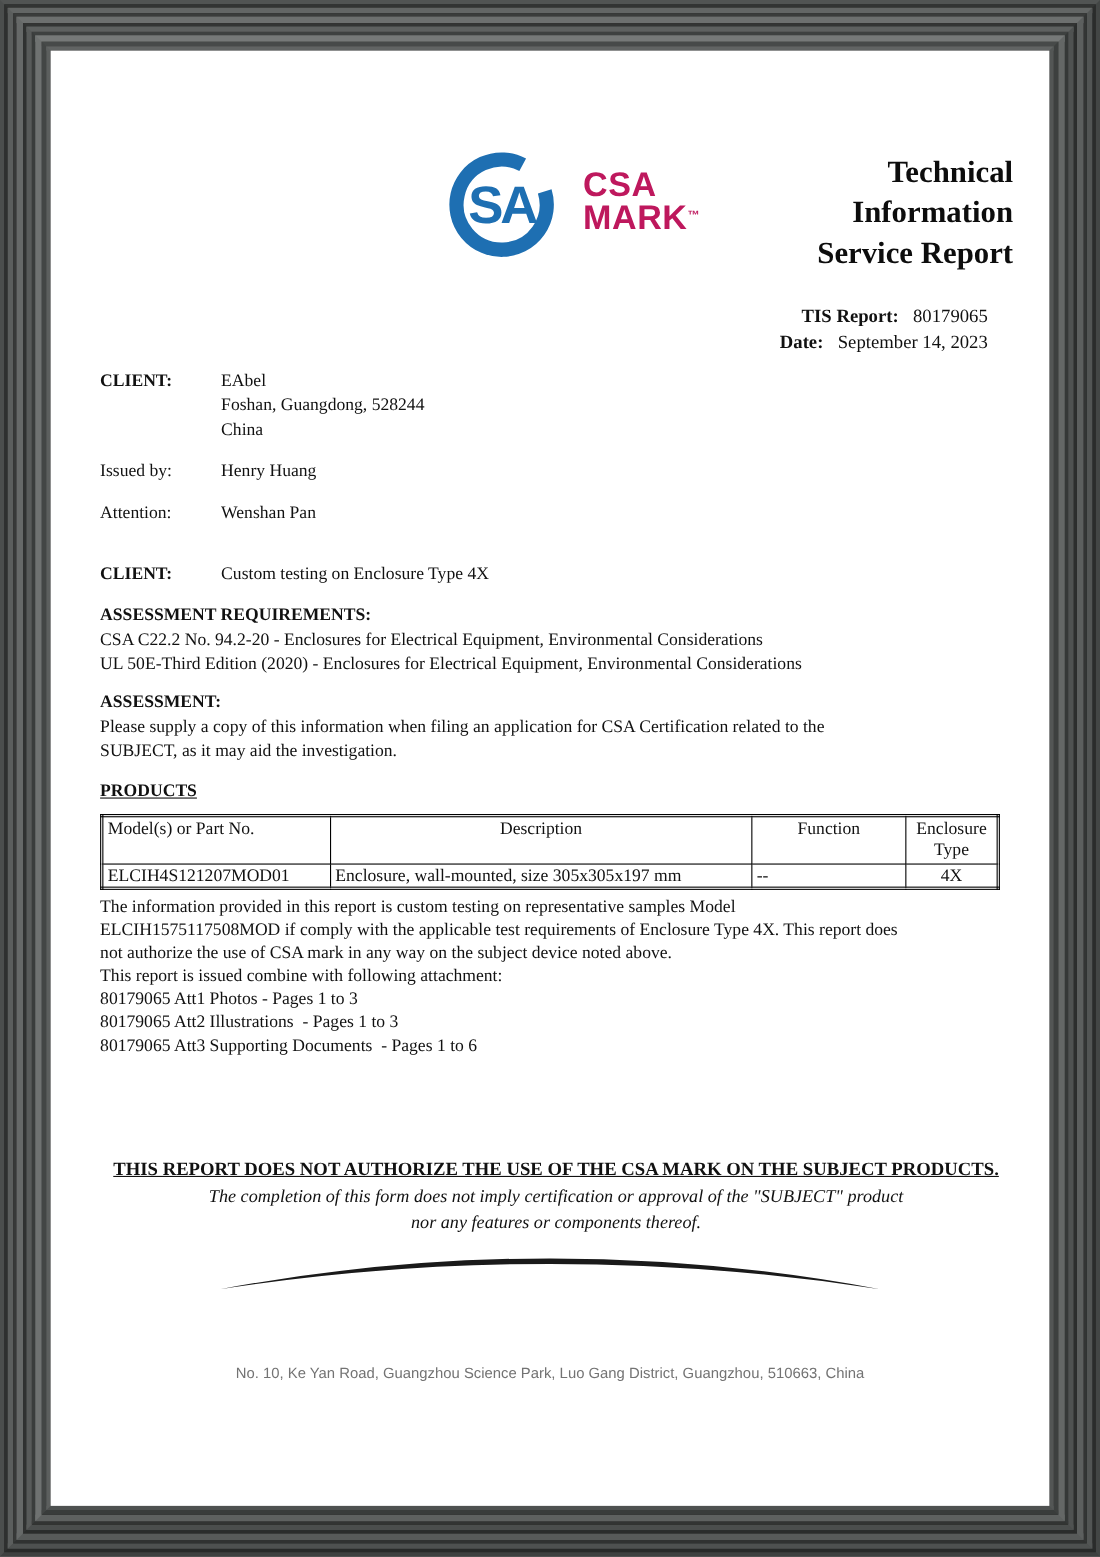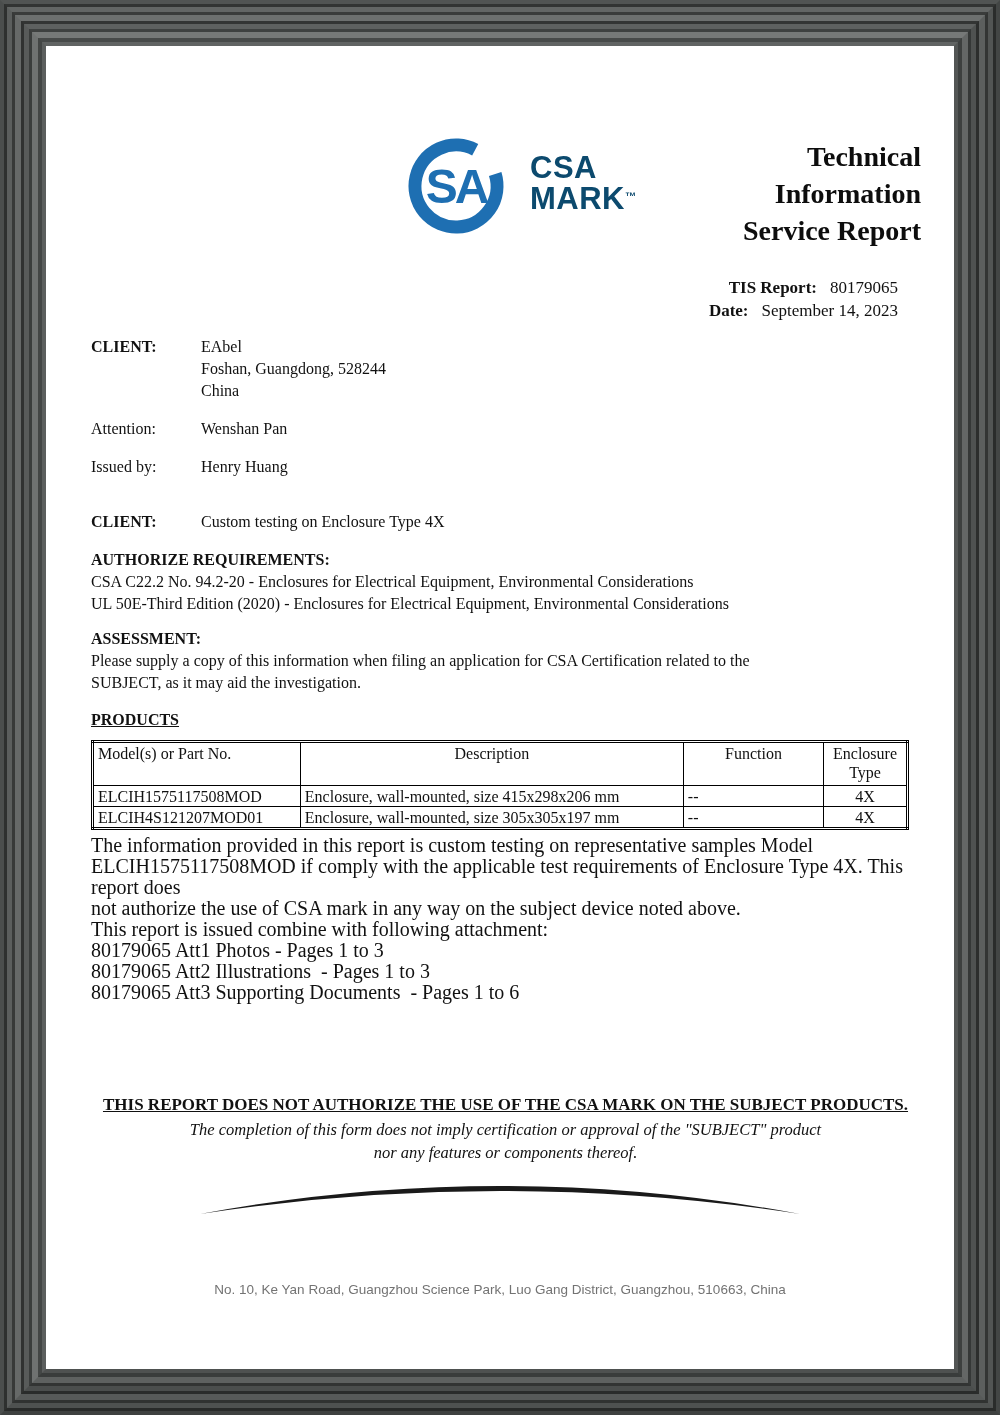--- a/index.html
+++ b/index.html
@@ -17,21 +17,21 @@
   .f8{border:3px solid;border-color:#3e4140 #353837 #323433 #3a3d3c;}
   .f9{border:6px solid;border-color:#767978 #646766 #5e6160 #6f7271;}
   .f10{border:4px solid;border-color:#474a49 #3d403f #393c3b #434645;}
   .f11{border:4px solid;border-color:#616463 #535655 #4e5150 #5c5f5e;}
   
   .page{box-sizing:border-box;width:100%;height:100%;background:#fff;position:relative;overflow:hidden;}
   .header{position:relative;height:118px;margin-top:90px;}
   .logo{position:absolute;left:360px;top:0;display:flex;gap:24px;}
   .mark{width:100px;height:100px;}
   .wordmark{margin-top:17px;font-family:"Liberation Sans",sans-serif;font-weight:bold;
-            font-size:31px;line-height:29px;letter-spacing:.5px;color:#0c4a6e;}
+            font-size:31px;line-height:29px;letter-spacing:.5px;color:#be185d;}
   .tm{font-size:11px;vertical-align:9px;letter-spacing:0;}
   .doc-title{position:absolute;right:33px;top:2px;text-align:right;font-weight:bold;
              font-size:28px;line-height:37px;color:#0d0d0d;}
   .tis{margin-top:22px;text-align:right;padding-right:56px;font-size:17px;line-height:23px;}
   .tis .b{font-weight:bold;}
   .tis .tis-val{display:inline-block;margin-left:13px;text-align:left;}
   
   .content{padding:0 45px;font-size:16px;line-height:22px;}
   .row{display:grid;grid-template-columns:110px 1fr;}
   .b{font-weight:bold;}
@@ -42,21 +42,21 @@
   .products-heading{margin-top:15px;font-weight:bold;}
   table{width:100%;border-collapse:collapse;margin-top:9px;font-size:16px;}
   table,th,td{border:1px solid #000;}
   table{border:3px double #000;}
   th{font-weight:normal;vertical-align:top;height:40px;padding:1px 4px;line-height:19px;}
   td{padding:0 4px;height:20px;line-height:19px;}
   th:first-child{text-align:left;}
   col.c1{width:25.5%;} col.c2{width:47%;} col.c3{width:17.2%;} col.c4{width:10.3%;}
   td:nth-child(1),td:nth-child(2),td:nth-child(3){text-align:left;}
   td:nth-child(4){text-align:center;}
-  .notes{margin-top:5px;font-size:20px;line-height:21px;}
+  .notes{margin-top:5px;font-size:16px;line-height:21px;}
   .pre div,.pre{white-space:pre-wrap;}
   
   .disclaimer{margin-top:92px;text-align:center;padding-left:11px;}
   .disclaimer .bold-line{font-weight:bold;font-size:17px;text-decoration:underline;}
   .disclaimer .italics{font-style:italic;font-size:16.5px;line-height:23px;margin-top:3px;}
   .swoosh-wrap{text-align:center;margin-top:8px;}
   .footer-address{margin-top:5px;text-align:center;font-family:"Liberation Sans",sans-serif;
                   font-size:13.5px;line-height:25px;color:#737373;}
 </style>
 </head>
@@ -100,35 +100,35 @@
 
       <div class="row client-block">
         <div class="b">CLIENT:</div>
         <div>
                                 <div>EAbel</div>
                                 <div>Foshan, Guangdong, 528244</div>
                                 <div>China</div>
                               </div>
       </div>
       <div class="row mt16">
+        <div>Issued by:</div>
+        <div>Henry Huang</div>
+      </div>
+      <div class="row mt16">
         <div>Attention:</div>
         <div>Wenshan Pan</div>
-      </div>
-      <div class="row mt16">
-        <div>Issued by:</div>
-        <div>Henry Huang</div>
       </div>
 
       <div class="row mt33">
         <div class="b">CLIENT:</div>
         <div>Custom testing on Enclosure Type 4X</div>
       </div>
 
       <div class="mt16">
-        <div class="sec-heading">AUTHORIZE REQUIREMENTS:</div>
+        <div class="sec-heading">ASSESSMENT REQUIREMENTS:</div>
         <div>
                                 <div>CSA C22.2 No. 94.2-20 - Enclosures for Electrical Equipment, Environmental Considerations</div>
                                 <div>UL 50E-Third Edition (2020) - Enclosures for Electrical Equipment, Environmental Considerations</div>
                               </div>
       </div>
 
       <div class="mt13">
         <div class="sec-heading">ASSESSMENT:</div>
         <div>
                                 <div>Please supply a copy of this information when filing an application for CSA Certification related to the</div>
@@ -148,26 +148,20 @@
         <thead>
           <tr>
             <th>Model(s) or Part No.</th>
             <th>Description</th>
             <th>Function</th>
             <th>Enclosure Type</th>
           </tr>
         </thead>
         <tbody>
                                 <tr>
-                                  <td>ELCIH1575117508MOD</td>
-                                  <td>Enclosure, wall-mounted, size 415x298x206 mm</td>
-                                  <td>--</td>
-                                  <td>4X</td>
-                                </tr>
-                                <tr>
                                   <td>ELCIH4S121207MOD01</td>
                                   <td>Enclosure, wall-mounted, size 305x305x197 mm</td>
                                   <td>--</td>
                                   <td>4X</td>
                                 </tr>
                               </tbody>
       </table>
 
       <div class="notes pre"><div>The information provided in this report is custom testing on representative samples Model</div><div>ELCIH1575117508MOD if comply with the applicable test requirements of Enclosure Type 4X. This report does</div><div>not authorize the use of CSA mark in any way on the subject device noted above.</div><div>This report is issued combine with following attachment:</div><div>80179065 Att1 Photos - Pages 1 to 3</div><div>80179065 Att2 Illustrations  - Pages 1 to 3</div><div>80179065 Att3 Supporting Documents  - Pages 1 to 6</div></div>
     </div>

